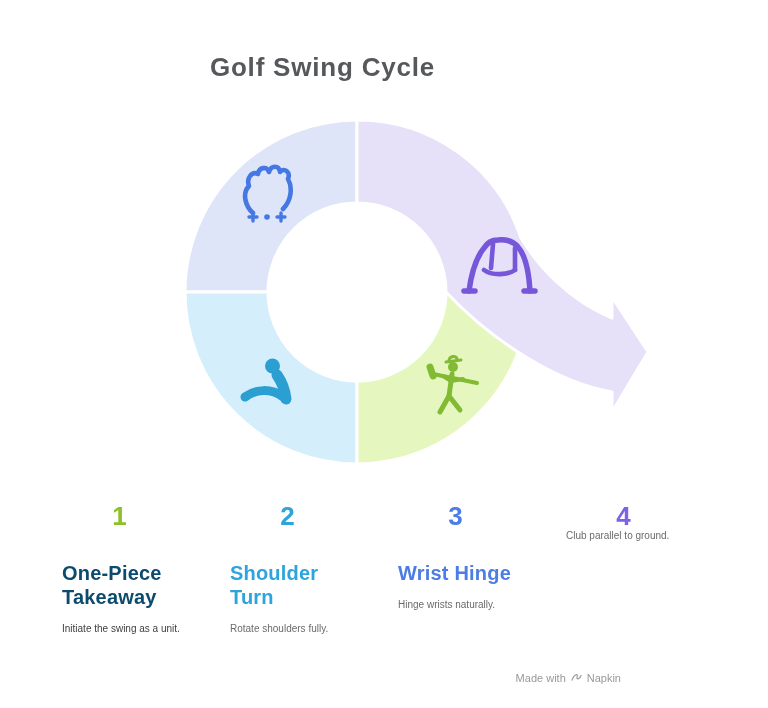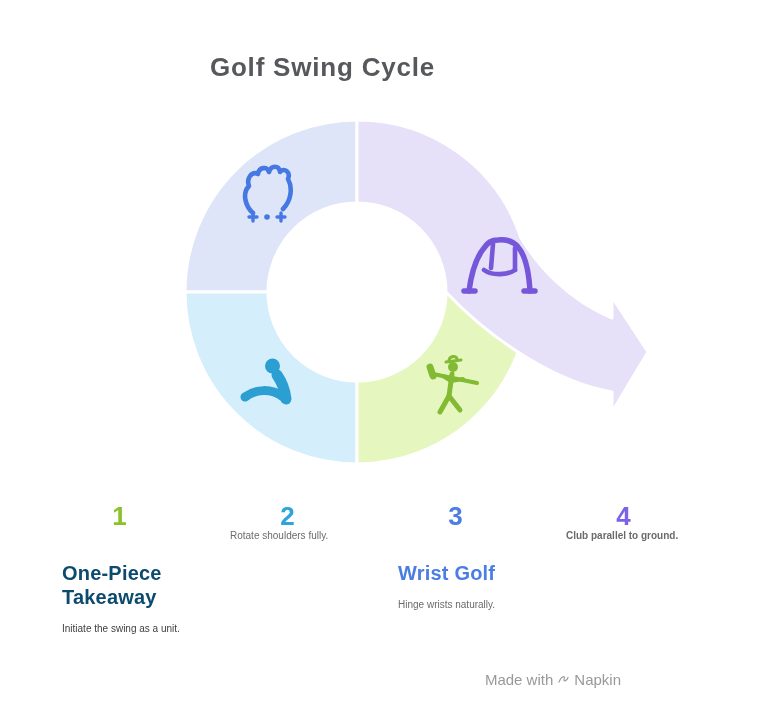--- a/index.html
+++ b/index.html
@@ -7,21 +7,21 @@
   .canvas{position:relative;width:645px;height:708px;background:#ffffff;}
   .title{position:absolute;top:52px;left:0;width:100%;text-align:center;
          font-size:26px;font-weight:bold;letter-spacing:0.8px;margin:0;}
   .cycle-svg{position:absolute;left:0;top:0;width:768px;height:708px;}
   .steps{position:absolute;left:62px;top:503px;display:grid;grid-template-columns:repeat(4,168px);}
   .step{display:flex;flex-direction:column;align-items:flex-start;}
   .step-number{width:115px;text-align:center;font-size:26px;font-weight:bold;line-height:1;}
   .step-title{font-size:20px;font-weight:bold;line-height:1.2;margin:32px 0 13px 0;max-width:132px;letter-spacing:0.2px;}
   .step-desc{font-size:10px;line-height:1.36;margin:0;max-width:120px;}
   .watermark{position:absolute;top:671px;right:24px;display:flex;align-items:center;gap:4px;
-             font-size:15px;padding-left:22px;}
+             font-size:11px;padding-left:22px;}
   .watermark span{white-space:nowrap;}
 </style>
 </head>
 <body>
 
 <div class="canvas">
 
   <h1 class="title" style="color: rgb(86, 88, 92);">Golf Swing Cycle</h1>
 
   <svg class="cycle-svg" viewBox="0 0 768 708" fill="none" xmlns="http://www.w3.org/2000/svg">
@@ -79,32 +79,33 @@
   <div class="steps">
 
     <div class="step">
       <div class="step-number" style="color: rgb(139, 194, 43);">1</div>
       <h2 class="step-title" style="color: #0c4a6e;">One-Piece Takeaway</h2>
       <p class="step-desc" style="color: #404040;">Initiate the swing as a unit.</p>
     </div>
 
     <div class="step">
       <div class="step-number" style="color: rgb(45, 164, 221);">2</div>
+      <h2 class="step-title" style="color: rgb(45, 164, 221);">Shoulder Turn</h2>
       <p class="step-desc" style="color: rgb(107, 107, 107);">Rotate shoulders fully.</p>
     </div>
 
     <div class="step">
       <div class="step-number" style="color: rgb(75, 125, 228);">3</div>
-      <h2 class="step-title" style="color: rgb(75, 125, 228);">Wrist Golf</h2>
+      <h2 class="step-title" style="color: rgb(75, 125, 228);">Wrist Hinge</h2>
       <p class="step-desc" style="color: rgb(107, 107, 107);">Hinge wrists naturally.</p>
     </div>
 
     <div class="step">
       <div class="step-number" style="color: rgb(124, 97, 233);">4</div>
-      <p class="step-desc" style="color: rgb(107, 107, 107); font-weight: bold;">Club parallel to ground.</p>
+      <p class="step-desc" style="color: rgb(107, 107, 107);">Club parallel to ground.</p>
     </div>
 
   </div>
 
   <div class="watermark" style="color: rgb(151, 153, 155);">
     <span>Made with</span>
     <svg width="13" height="13" viewBox="0 0 20 20">
       <path d="M3 14 C 7 4, 13 4, 11 9 C 9 14, 15 13, 17 7" stroke="currentColor" fill="none" stroke-width="1.8" stroke-linecap="round"></path>
     </svg>
     <span>Napkin</span>

